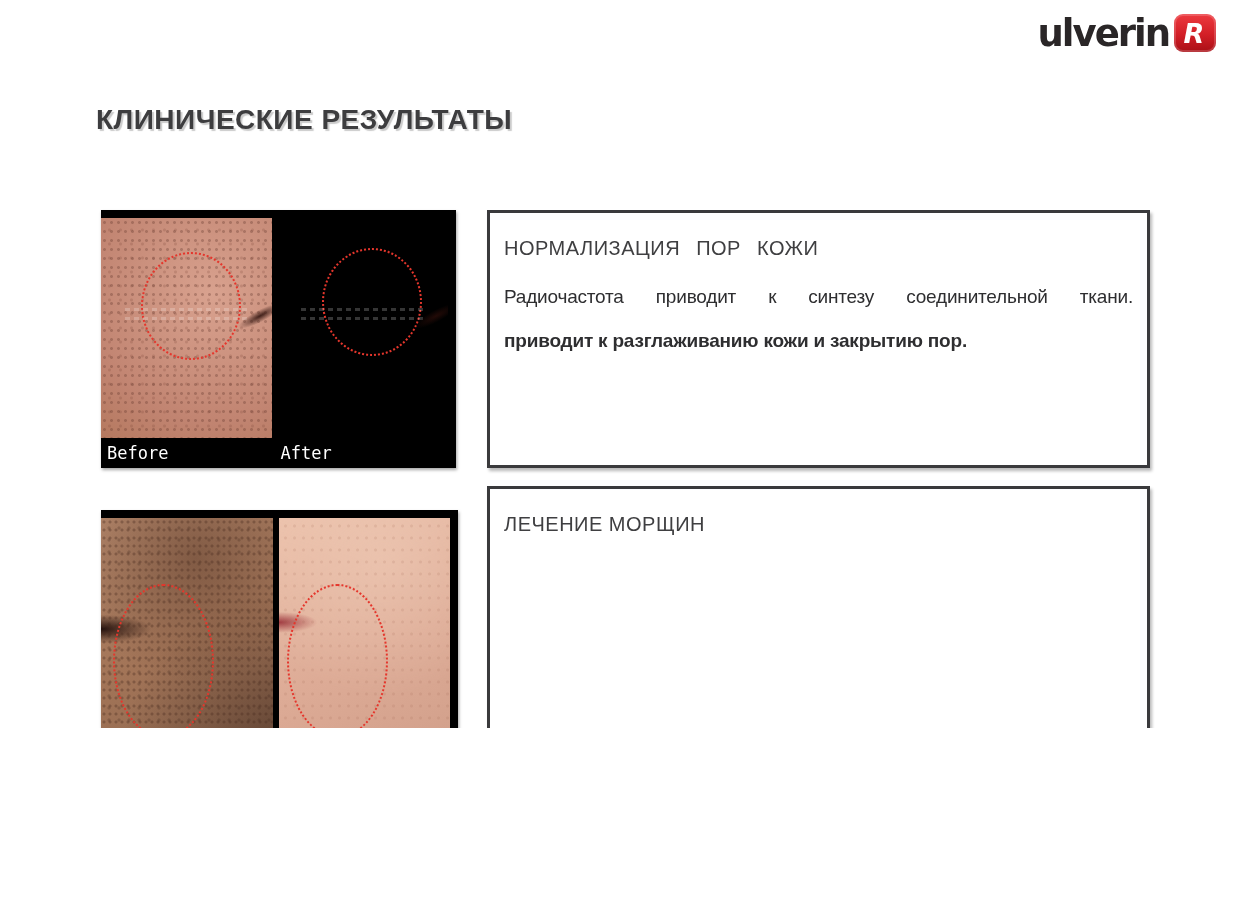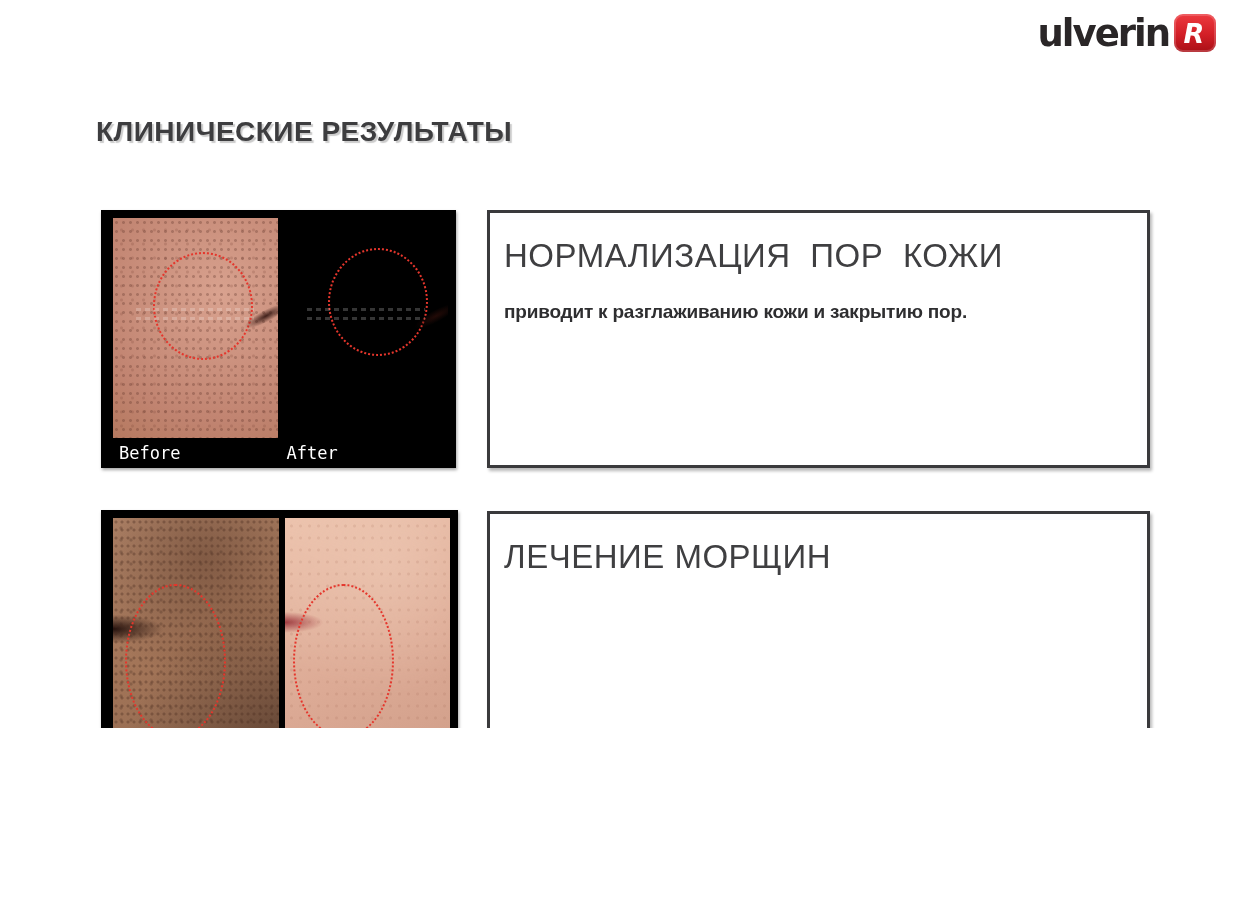--- a/index.html
+++ b/index.html
@@ -11,27 +11,27 @@
   .logo-brand{font-family:"DejaVu Sans",sans-serif;font-weight:800;font-size:37px;
               letter-spacing:-2px;color:#2a2627;line-height:1;}
   .logo-badge{display:flex;align-items:center;justify-content:center;margin-left:5px;
               width:42px;height:38px;border-radius:9px;
               background:linear-gradient(180deg,#ed3a3f 0%,var(--badge-red,#d21e26) 55%,#a90f16 100%);
               box-shadow:inset 0 0 0 2px rgba(255,255,255,.18);}
   .logo-badge span{color:#fff;font-family:"DejaVu Sans",sans-serif;font-weight:800;
                    font-style:italic;font-size:27px;line-height:1;transform:translateX(-1px);}
 
   
-  .page-title{position:absolute;left:96px;top:116px;margin:0;font-size:28px;font-weight:bold;
+  .page-title{position:absolute;left:96px;top:104px;margin:0;font-size:28px;font-weight:bold;
               color:var(--title-text,#3d3d3f);letter-spacing:.5px;
               text-shadow:2px 2px 1px rgba(140,140,140,.45);}
 
   
   .photo-block{position:absolute;background:#000;display:flex;flex-direction:column;
-               padding:8px 8px 0 12px;box-sizing:border-box;box-shadow:1px 2px 3px rgba(0,0,0,.35);}
+               padding:8px 8px 0 0;box-sizing:border-box;box-shadow:1px 2px 3px rgba(0,0,0,.35);}
   .pb-1{left:101px;top:210px;width:355px;height:258px;}
   .pb-2{left:101px;top:510px;width:357px;height:260px;}
   .photo-pair{flex:1;display:flex;gap:6px;}
   .photo-half{flex:1;position:relative;overflow:hidden;}
   .label-strip{height:30px;display:flex;align-items:center;}
   .label-strip .cell{width:50%;padding-left:6px;box-sizing:border-box;}
   .ba-label{color:#fff;font-family:"DejaVu Sans Mono",monospace;font-size:17px;}
 
   
   .p1-before{background:
@@ -67,22 +67,22 @@
   .wm{position:absolute;left:14%;top:41%;width:72%;height:16px;opacity:.38;filter:blur(.6px);
       background:repeating-linear-gradient(90deg,rgba(255,255,255,.55) 0 5px,transparent 5px 9px);
       -webkit-mask:linear-gradient(#000 3px,transparent 3px 9px,#000 9px 12px,transparent 12px);
       mask:linear-gradient(#000 3px,transparent 3px 9px,#000 9px 12px,transparent 12px);}
 
   
   .text-box{position:absolute;box-sizing:border-box;background:#fff;
             border:3px solid var(--box-border,#3a3a3c);
             box-shadow:2px 3px 3px rgba(0,0,0,.28);padding:24px 14px 0 14px;}
   .tb-1{left:487px;top:210px;width:663px;height:258px;}
-  .tb-2{left:487px;top:511px;width:663px;height:260px;}
-  .box-heading{margin:0 0 26px 0;font-size:33px;font-weight:normal;color:#3f3f41;letter-spacing:.5px;}
+  .tb-2{left:487px;top:486px;width:663px;height:260px;}
+  .box-heading{margin:0 0 26px 0;font-size:20px;font-weight:normal;color:#3f3f41;letter-spacing:.5px;}
   .ws-wide{word-spacing:10px;}
   .box-body{font-size:19px;color:#2e2e30;letter-spacing:-.2px;}
   .body-line{display:block;margin-bottom:22px;text-align:justify;text-align-last:justify;}
   .body-line.last{text-align-last:left;font-weight:bold;}
 
   
   .accent-line{position:absolute;left:32px;top:853px;width:1176px;height:3px;
                background:linear-gradient(180deg,var(--accent-line,#d4a01c) 0 66%,#e9c76d 66% 100%);}
 </style>
 </head>
@@ -114,20 +114,21 @@
     </div>
     <div class="label-strip">
       <div class="cell"><span class="ba-label">Before</span></div>
       <div class="cell"><span class="ba-label">After</span></div>
     </div>
   </div>
 
   <div class="text-box tb-1">
     <h2 class="box-heading ws-wide">НОРМАЛИЗАЦИЯ ПОР КОЖИ</h2>
     <div class="box-body">
+      <span class="body-line">Радиочастота приводит к синтезу соединительной ткани.</span>
       <span class="body-line last">приводит к разглаживанию кожи и закрытию пор.</span>
     </div>
   </div>
 
   <div class="photo-block pb-2">
     <div class="photo-pair">
       <div class="photo-half p2-before">
         <div class="circle c2b"></div>
       </div>
       <div class="photo-half p2-after">

